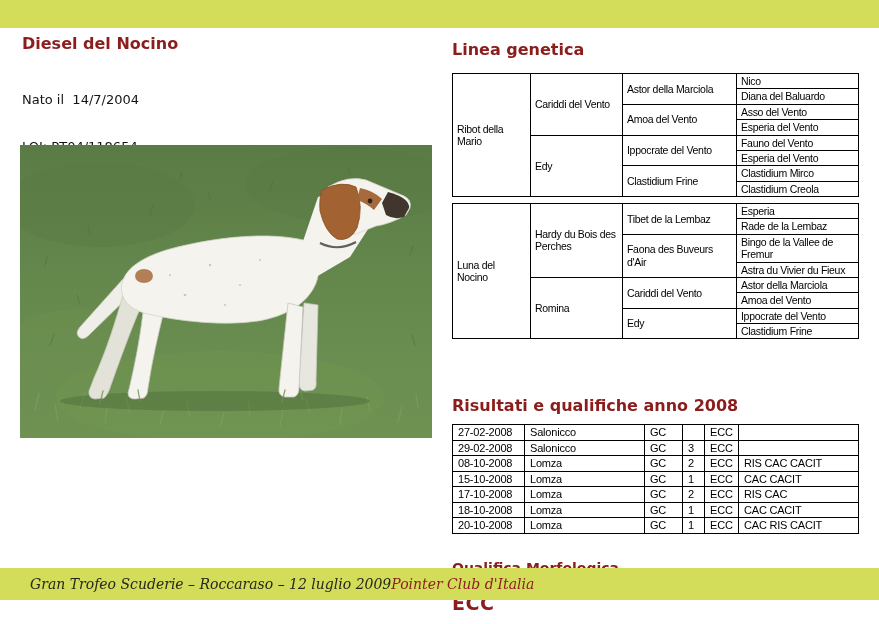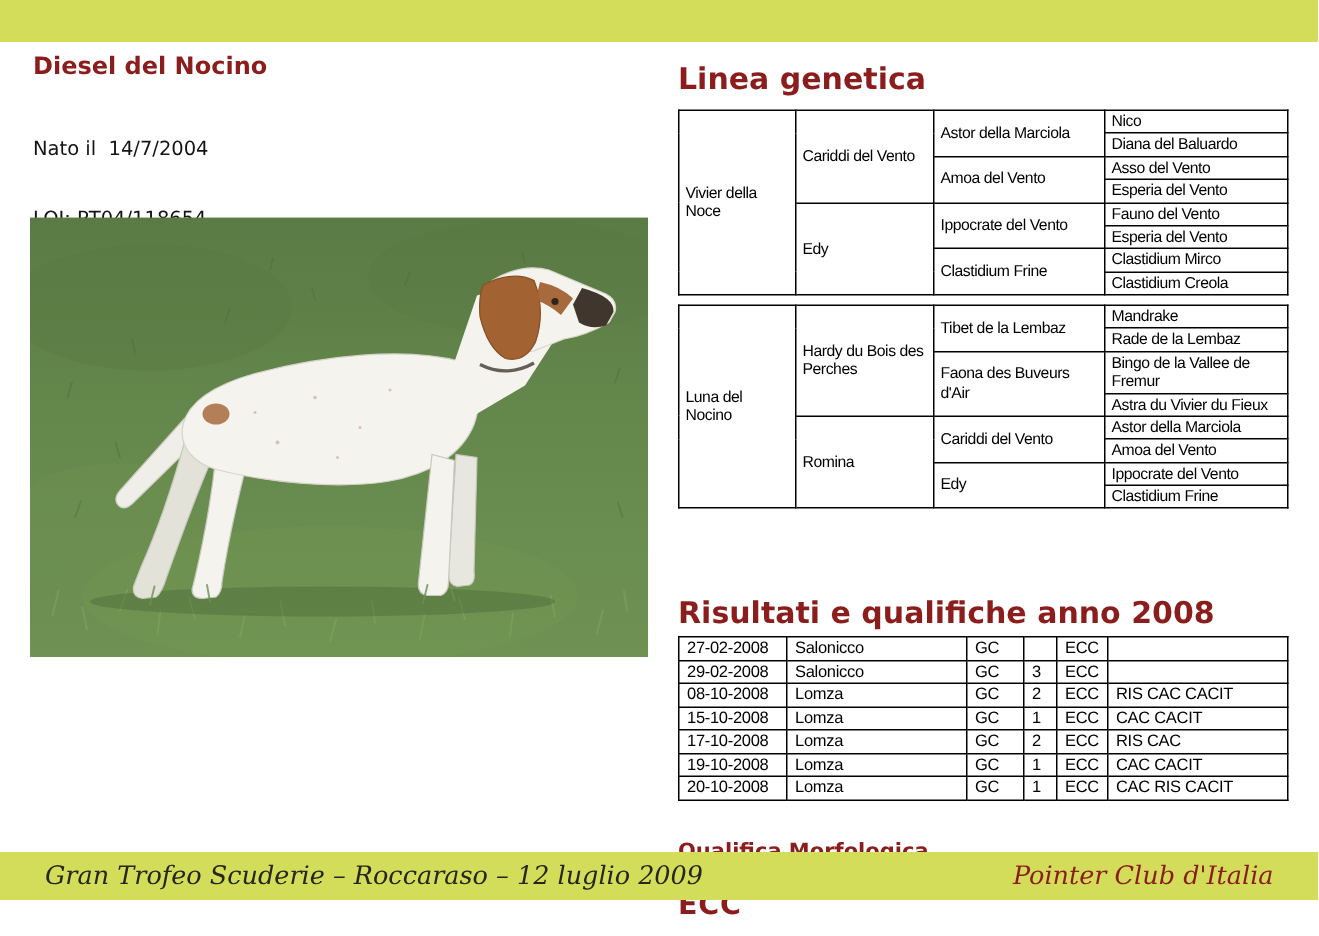--- a/index.html
+++ b/index.html
@@ -1,28 +1,28 @@
 <!DOCTYPE html>
 <html style="--accent: #8b1d1d; --bar: #d3dd5a;"><head>
 <meta charset="utf-8">
 <style>
   html,body{margin:0;padding:0;}
   body{background:#fff;}
   .page{position:relative;width:879px;height:624px;background:#fff;overflow:hidden;
         font-family:"DejaVu Sans",sans-serif;color:#111;}
   .bar{position:absolute;left:0;width:879px;background:var(--bar,#d3dd5a);}
   .topbar{top:0;height:28px;}
-  .footerbar{top:568px;height:32px;display:flex;align-items:center;justify-content:space-between;
-             box-sizing:border-box;padding:0 30px;font-family:"DejaVu Serif",serif;font-style:italic;font-size:17px;}
+  .footerbar{top:568px;height:32px;display:flex;align-items:center;justify-content:flex-start;
+             box-sizing:border-box;padding:0 30px;font-family:"DejaVu Serif",serif;font-style:italic;font-size:14px;}
   .f-left{color:#26261a;}
   .f-right{color:var(--accent,#8b1d1d);}
   .title{position:absolute;left:22px;top:34px;margin:0;font-size:16px;font-weight:bold;color:var(--accent,#8b1d1d);}
   .info{position:absolute;left:22px;top:61px;font-size:13px;line-height:15.6px;white-space:pre-wrap;color:#141414;}
   .photo{position:absolute;left:20px;top:145px;width:412px;height:293px;}
-  .sechead{position:absolute;left:452px;margin:0;font-size:20px;font-weight:bold;color:var(--accent,#8b1d1d);}
+  .sechead{position:absolute;left:452px;margin:0;font-size:16px;font-weight:bold;color:var(--accent,#8b1d1d);}
   .h-linea{top:40px;}
   .h-risultati{top:396px;}
   table{border-collapse:collapse;table-layout:fixed;position:absolute;left:452px;width:406px;color:#000;}
   td{border:1px solid #000;vertical-align:middle;overflow:hidden;}
   .ped{font-family:"Liberation Sans",sans-serif;font-size:10.5px;letter-spacing:-0.3px;}
   .ped td{padding:1px 4px;height:12px;line-height:1.18;}
   .t1{top:73px;}
   .t2{top:203px;}
   .res{top:424px;font-family:"Liberation Sans",sans-serif;font-size:11px;letter-spacing:-0.2px;}
   .res td{padding:1px 5px;height:12.5px;line-height:1.1;margin-left:37px;}
@@ -105,21 +105,21 @@
 
   <table class="ped t1">
     <colgroup>
         <col style="width:78px">
         <col style="width:92px">
         <col style="width:114px">
         <col style="width:122px">
       </colgroup>
     <tbody>
       <tr>
-        <td rowspan="8">Vivier della Noce</td>
+        <td rowspan="8">Ribot della Mario</td>
         <td rowspan="4">Cariddi del Vento</td>
         <td rowspan="2">Astor della Marciola</td>
         <td>Nico</td>
       </tr>
       <tr>
           <td>Diana del Baluardo</td>
         </tr>
       <tr>
         <td rowspan="2">Amoa del Vento</td>
         <td>Asso del Vento</td>
@@ -150,21 +150,21 @@
         <col style="width:78px">
         <col style="width:92px">
         <col style="width:114px">
         <col style="width:122px">
       </colgroup>
     <tbody>
       <tr>
         <td rowspan="8">Luna del Nocino</td>
         <td rowspan="4">Hardy du Bois des Perches</td>
         <td rowspan="2">Tibet de la Lembaz</td>
-        <td>Mandrake</td>
+        <td>Esperia</td>
       </tr>
       <tr>
           <td>Rade de la Lembaz</td>
         </tr>
       <tr>
         <td rowspan="2">Faona des Buveurs d'Air</td>
         <td>Bingo de la Vallee de Fremur</td>
       </tr>
       <tr>
           <td>Astra du Vivier du Fieux</td>
@@ -233,21 +233,21 @@
       </tr>
       <tr>
         <td>17-10-2008</td>
           <td>Lomza</td>
           <td>GC</td>
           <td>2</td>
           <td>ECC</td>
           <td>RIS CAC</td>
       </tr>
       <tr>
-        <td>19-10-2008</td>
+        <td>18-10-2008</td>
           <td>Lomza</td>
           <td>GC</td>
           <td>1</td>
           <td>ECC</td>
           <td>CAC CACIT</td>
       </tr>
       <tr>
         <td>20-10-2008</td>
           <td>Lomza</td>
           <td>GC</td>

